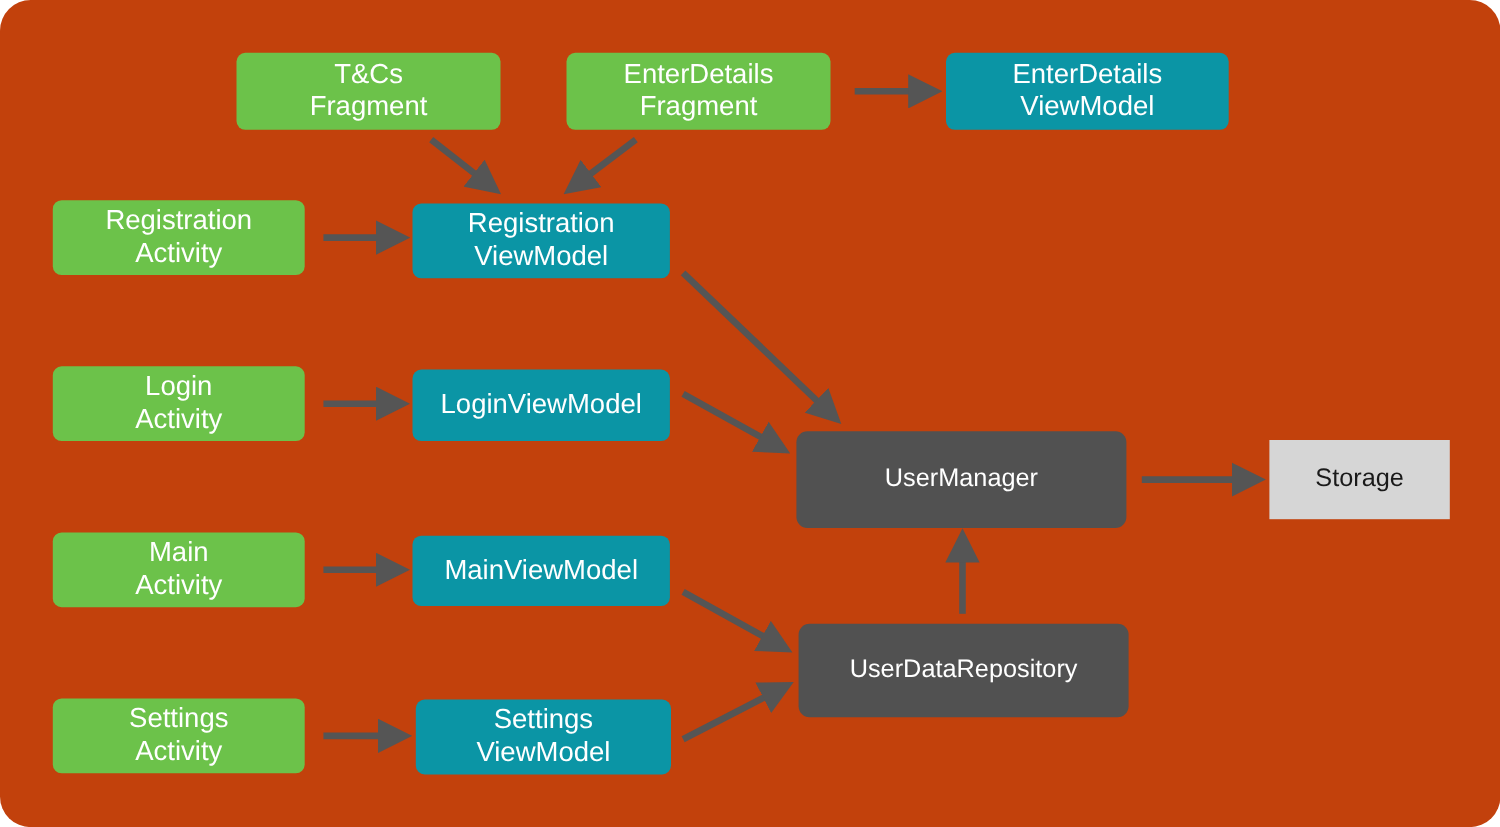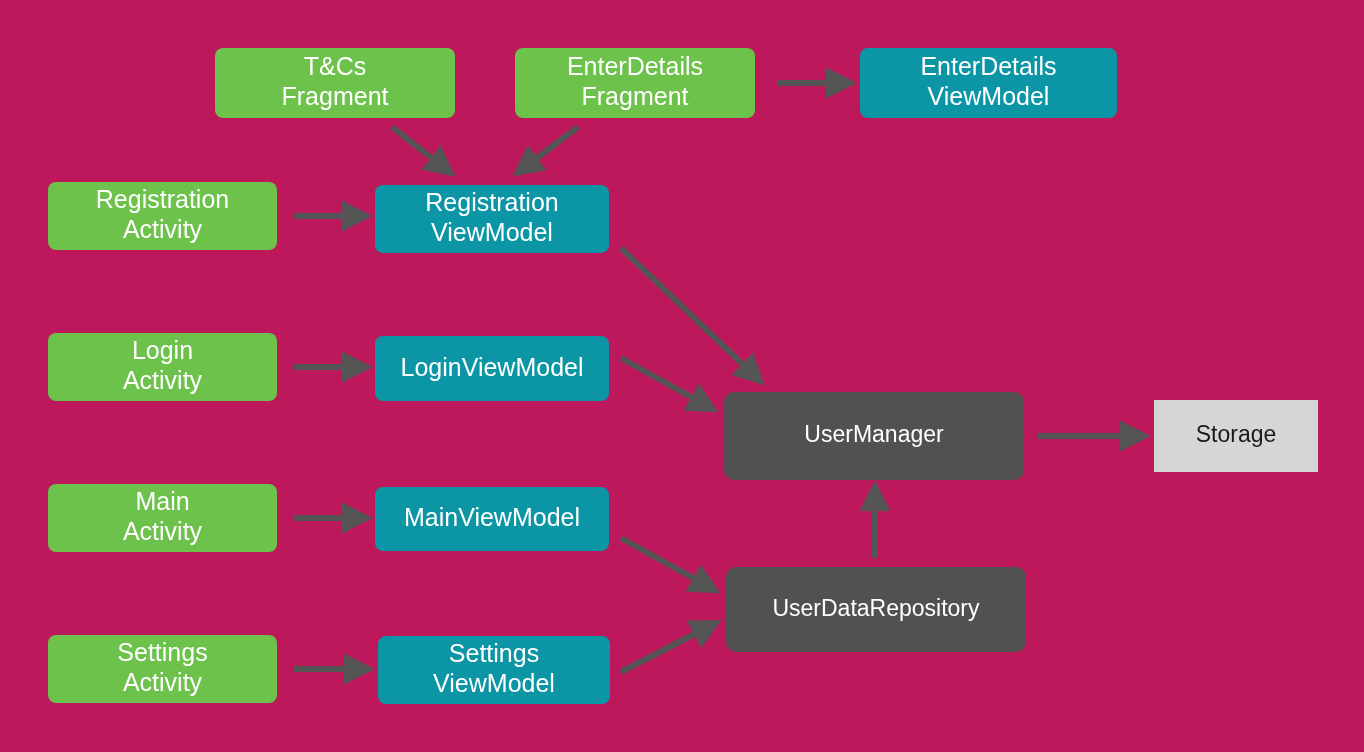--- a/index.html
+++ b/index.html
@@ -30,21 +30,21 @@
   .node-label {
     font-family: "Liberation Sans", sans-serif;
     dominant-baseline: middle;
     text-anchor: middle;
     white-space: pre;
   }
 </style>
 </head>
 <body style="background: rgb(255, 255, 255);">
 
-<div id="diagram-root" style="background: #be185d;">
+<div id="diagram-root" style="background: #c2410c; border-radius: 28px;">
   <svg class="canvas" viewBox="0 0 1364 752" xmlns="http://www.w3.org/2000/svg">
     <defs>
       <marker id="arrowhead" markerWidth="5.2" markerHeight="5.2" refX="3.4" refY="2.6" orient="auto" markerUnits="strokeWidth">
         <path d="M 0 0 L 5.2 2.6 L 0 5.2 z" fill="#555555"></path>
       </marker>
     </defs>
     <g id="edges-layer">
         <line x1="392" y1="127" x2="447" y2="170" stroke="#555555" stroke-width="6" stroke-linecap="butt" marker-end="url(#arrowhead)"></line>
         <line x1="578" y1="127" x2="521" y2="170" stroke="#555555" stroke-width="6" stroke-linecap="butt" marker-end="url(#arrowhead)"></line>
         <line x1="777" y1="83" x2="846" y2="83" stroke="#555555" stroke-width="6" stroke-linecap="butt" marker-end="url(#arrowhead)"></line>

